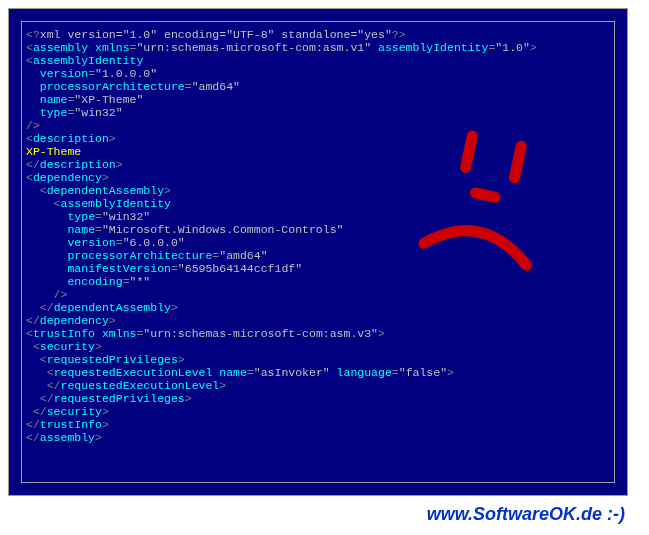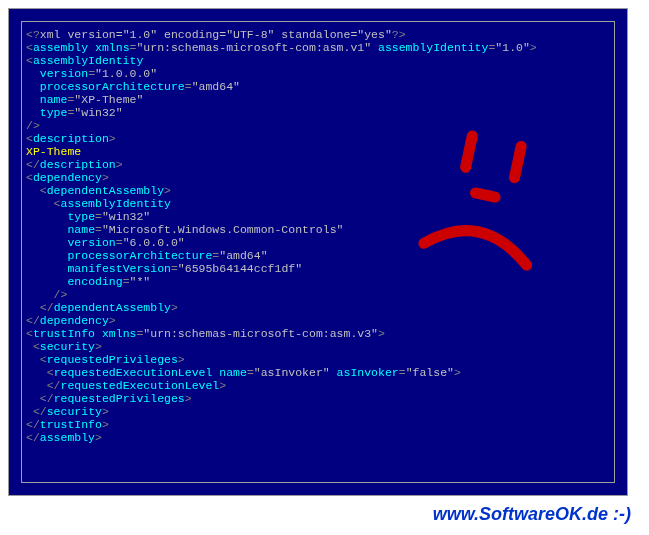--- a/index.html
+++ b/index.html
@@ -46,21 +46,21 @@
       position: absolute;
       top: 90px;
       right: 30px;
       width: 180px;
       height: 180px;
       pointer-events: none;
     }
     .footer {
       position: absolute;
       bottom: 10px;
-      right: 18px;
+      right: 24px;
       font-family: Verdana, sans-serif;
       font-size: 18px;
       font-weight: bold;
       font-style: italic;
       color: #0033cc;
     }
   </style>
 </head>
 <body>
 
@@ -85,21 +85,21 @@
       <span class="attr">version</span><span class="eq">=</span><span class="val">"6.0.0.0"</span>
       <span class="attr">processorArchitecture</span><span class="eq">=</span><span class="val">"amd64"</span>
       <span class="attr">manifestVersion</span><span class="eq">=</span><span class="val">"6595b64144ccf1df"</span>
       <span class="attr">encoding</span><span class="eq">=</span><span class="val">"*"</span>
     <span class="punct">/&gt;</span>
   <span class="punct">&lt;/</span><span class="tag">dependentAssembly</span><span class="punct">&gt;</span>
 <span class="punct">&lt;/</span><span class="tag">dependency</span><span class="punct">&gt;</span>
 <span class="punct">&lt;</span><span class="tag">trustInfo</span> <span class="attr">xmlns</span><span class="eq">=</span><span class="val">"urn:schemas-microsoft-com:asm.v3"</span><span class="punct">&gt;</span>
  <span class="punct">&lt;</span><span class="tag">security</span><span class="punct">&gt;</span>
   <span class="punct">&lt;</span><span class="tag">requestedPrivileges</span><span class="punct">&gt;</span>
-   <span class="punct">&lt;</span><span class="tag">requestedExecutionLevel</span> <span class="attr">name</span><span class="eq">=</span><span class="val">"asInvoker"</span> <span class="attr">asInvoker</span><span class="eq">=</span><span class="val">"false"</span><span class="punct">&gt;</span>
+   <span class="punct">&lt;</span><span class="tag">requestedExecutionLevel</span> <span class="attr">name</span><span class="eq">=</span><span class="val">"asInvoker"</span> <span class="attr">language</span><span class="eq">=</span><span class="val">"false"</span><span class="punct">&gt;</span>
    <span class="punct">&lt;/</span><span class="tag">requestedExecutionLevel</span><span class="punct">&gt;</span>
   <span class="punct">&lt;/</span><span class="tag">requestedPrivileges</span><span class="punct">&gt;</span>
  <span class="punct">&lt;/</span><span class="tag">security</span><span class="punct">&gt;</span>
 <span class="punct">&lt;/</span><span class="tag">trustInfo</span><span class="punct">&gt;</span>
 <span class="punct">&lt;/</span><span class="tag">assembly</span><span class="punct">&gt;</span></div>
 
     <svg class="smiley" viewBox="0 0 180 180">
       <g stroke="#cc0000" stroke-width="11" stroke-linecap="round" fill="none" transform="rotate(12 90 90)">
         <line x1="55" y1="30" x2="55" y2="62"></line>
         <line x1="105" y1="30" x2="105" y2="62"></line>

